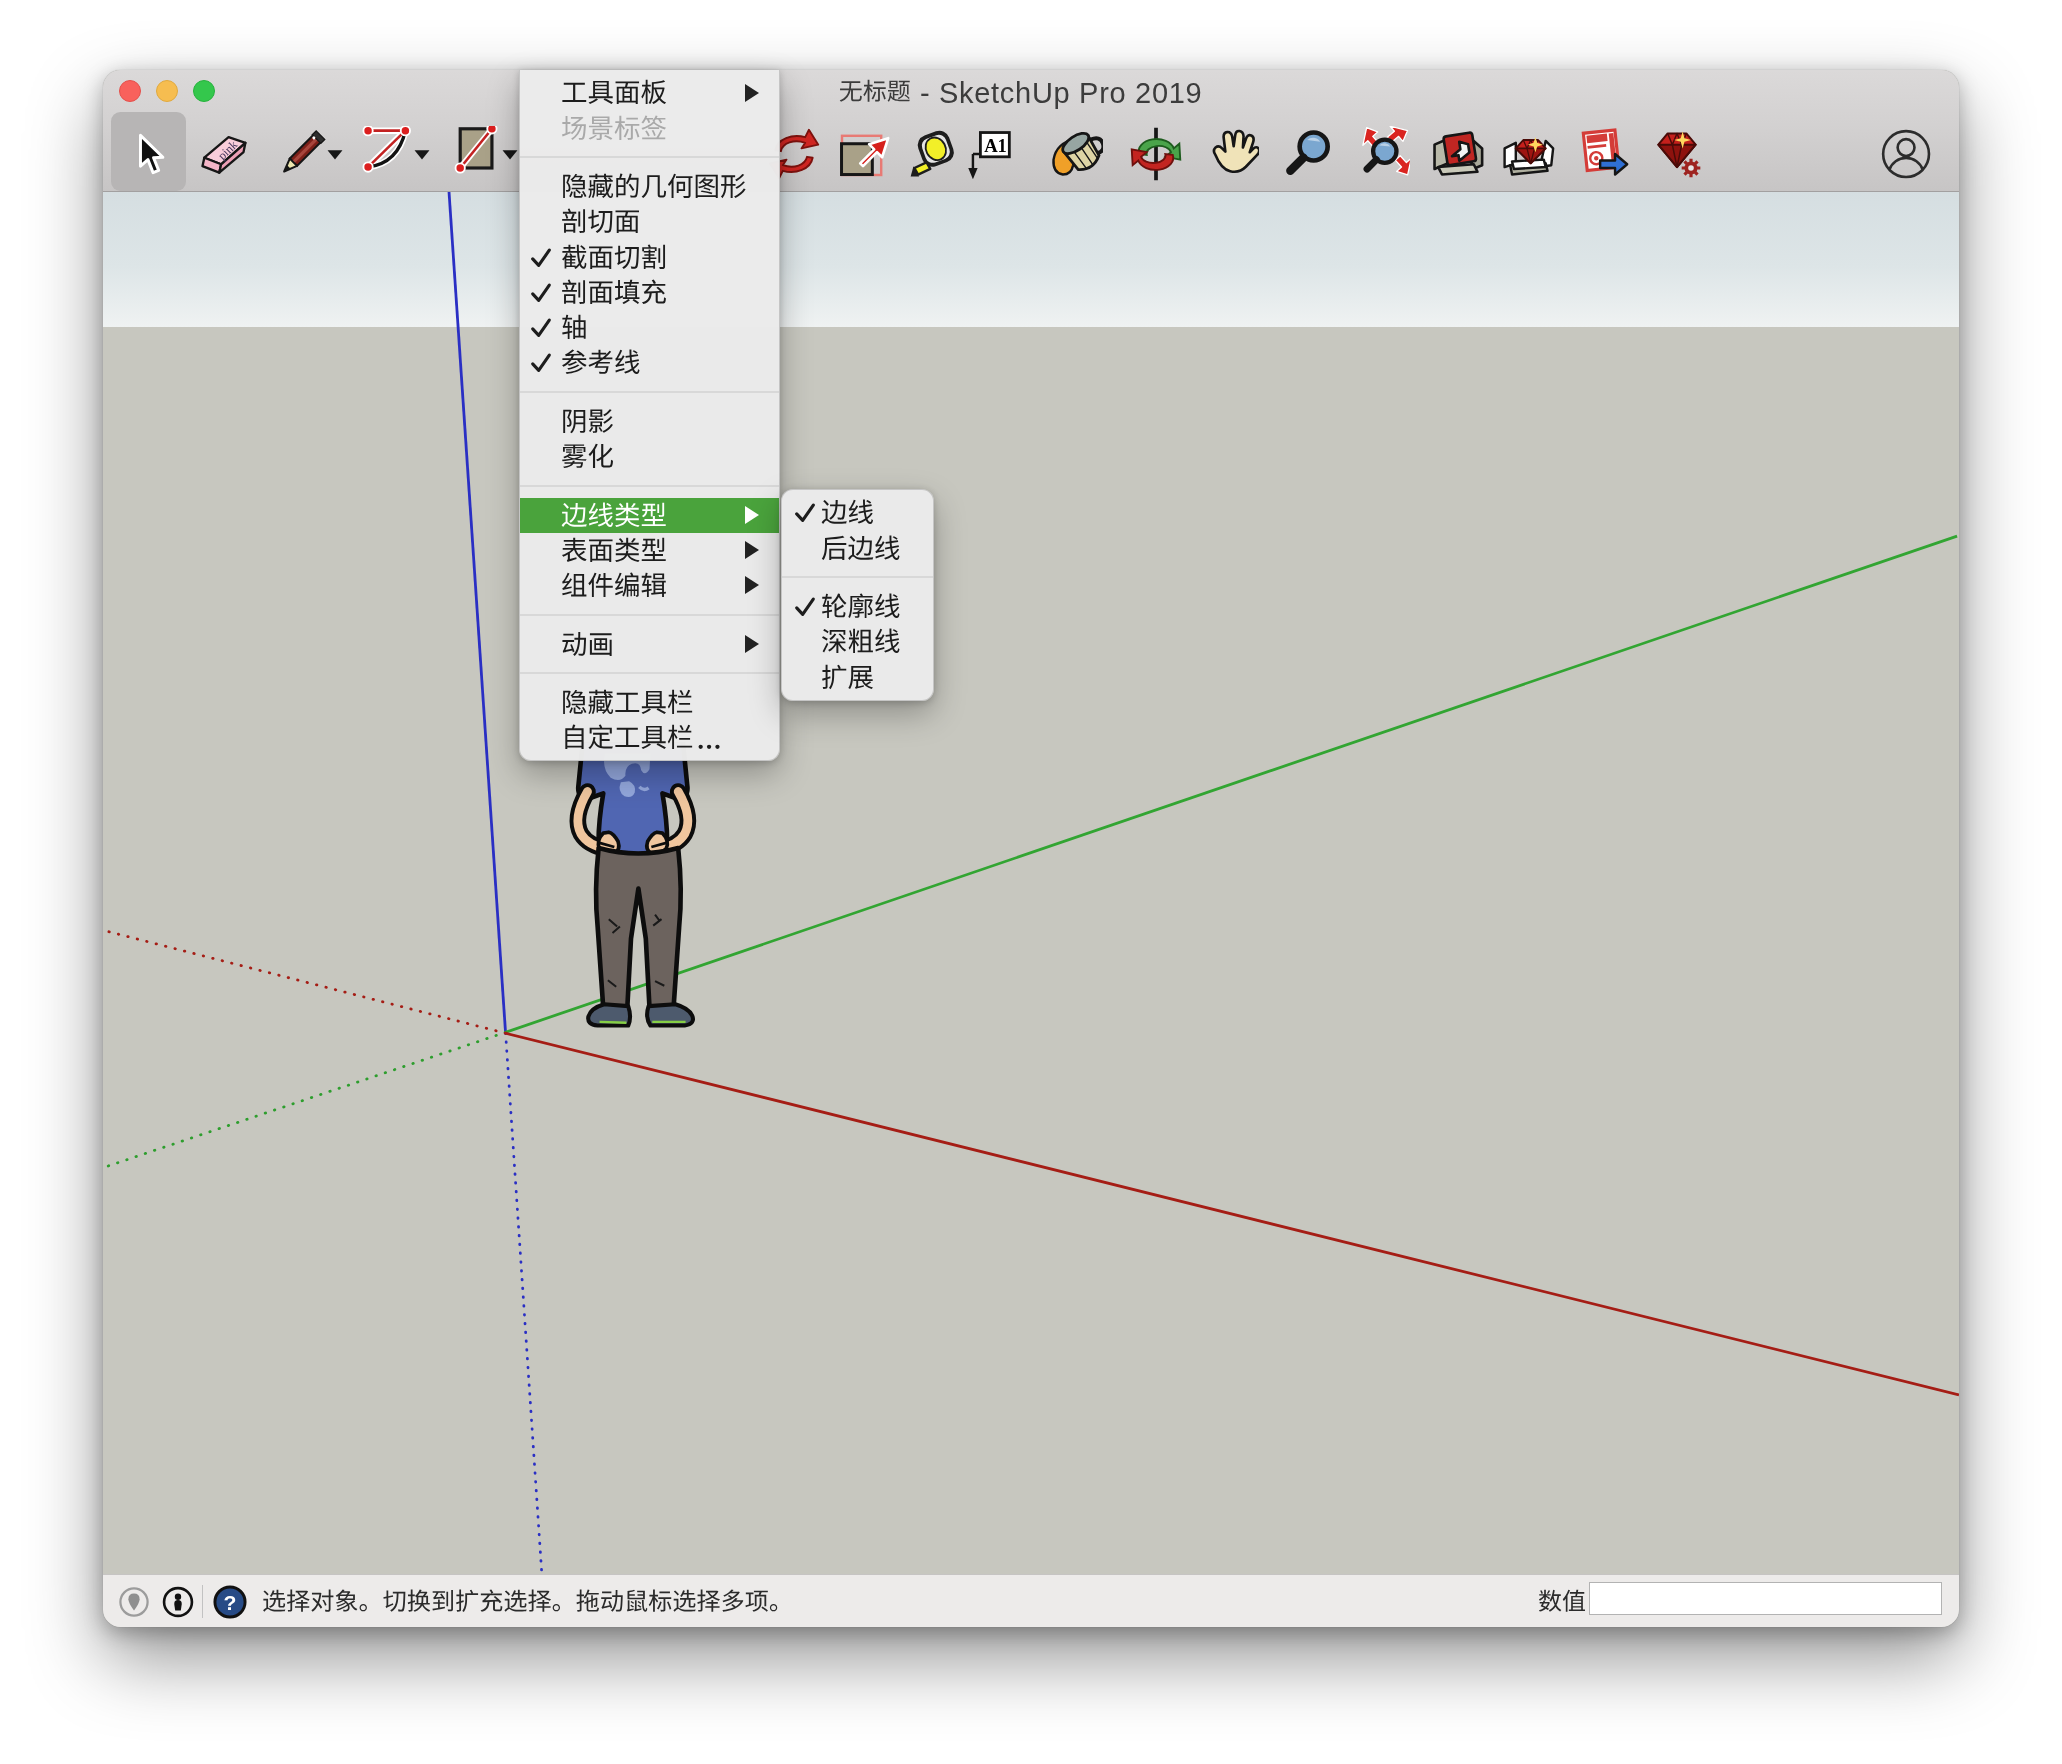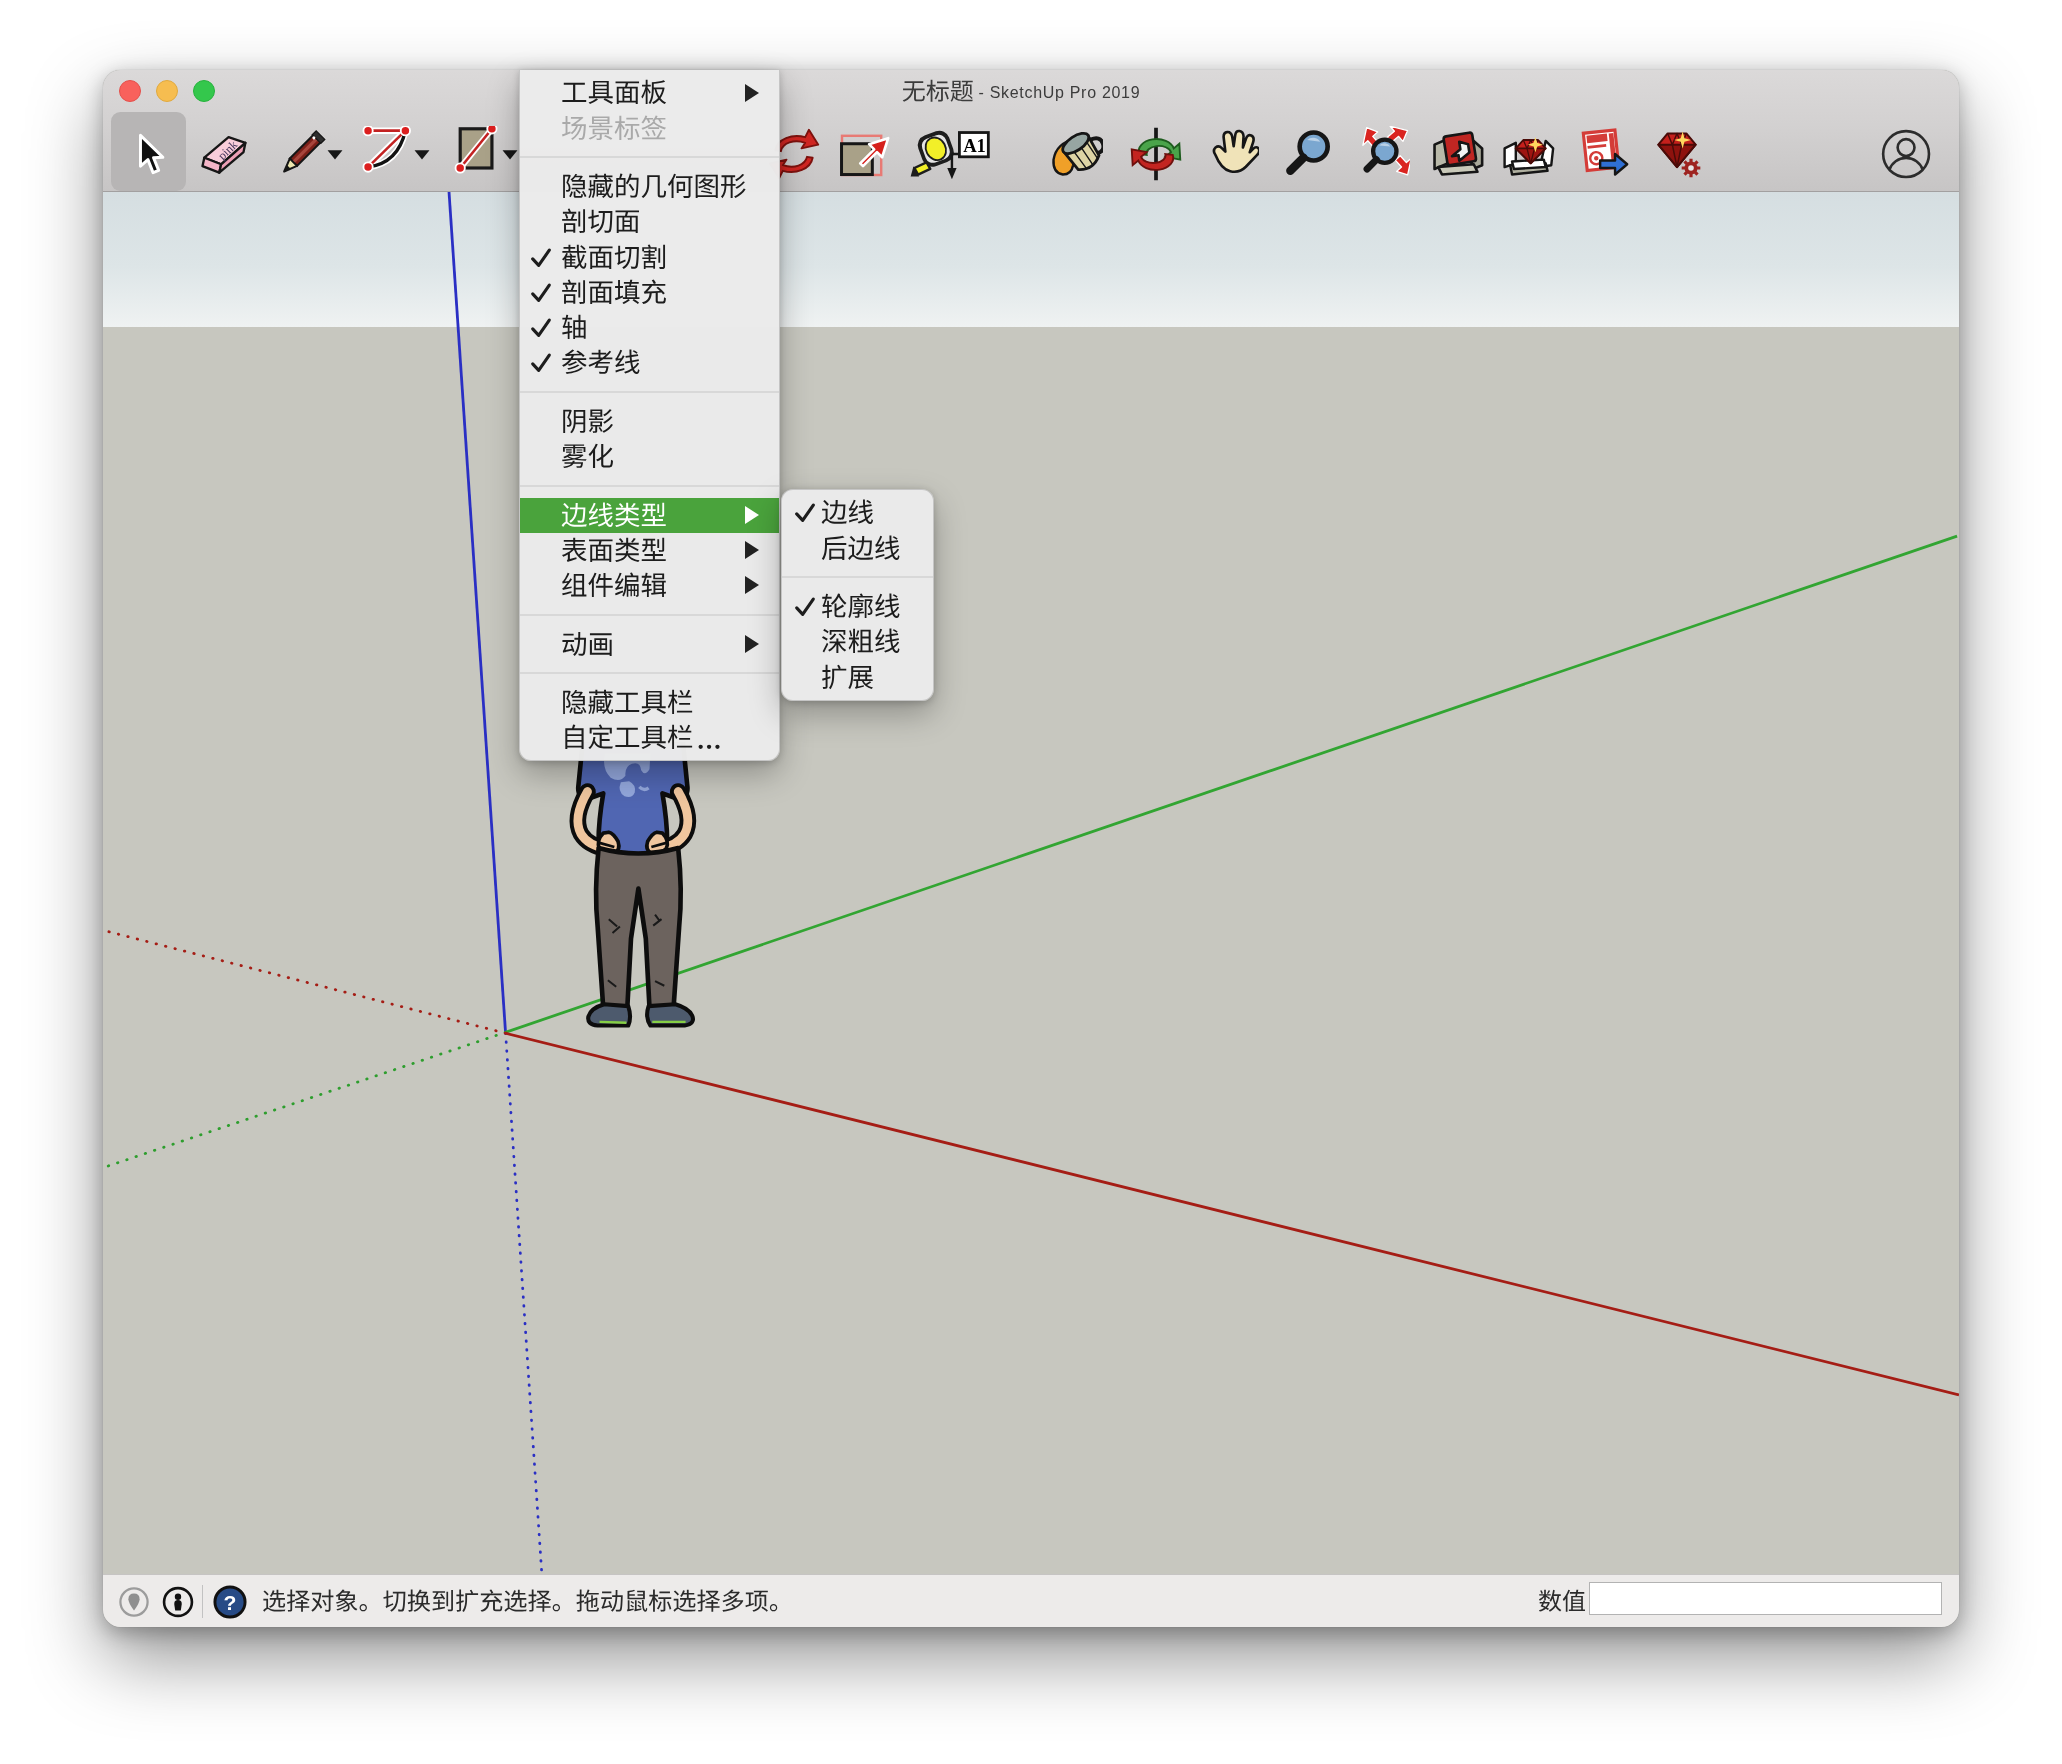--- a/index.html
+++ b/index.html
@@ -11,21 +11,21 @@
 #winclip{position:absolute;inset:0;border-radius:17.6px;overflow:hidden}
 #header{position:absolute;left:0;top:0;width:1856px;height:122px;
   background:linear-gradient(#dbd9d9 0%,#d3d1d1 45%,#c7c5c5 100%);
   border-bottom:0.9px solid #a2a0a0}
 .tl{position:absolute;top:10.2px;width:22px;height:22px;border-radius:50%}
 #tlr{left:16px;background:#f8615c;border:0.9px solid #e4504b}
 #tly{left:53px;background:#f6bd50;border:0.9px solid #e0a93e}
 #tlg{left:90px;background:#34c74c;border:0.9px solid #27b23d}
 #title{position:absolute;left:0;top:7.4px;width:1856px;height:32px;display:flex;
   align-items:center;justify-content:center;transform:translateX(-10.2px);
-  color:#3c3c3c;font-size:16px;white-space:pre}
+  color:#3c3c3c;font-size:29px;white-space:pre}
 #toolbtn{position:absolute;left:8.3px;top:42px;width:75px;height:79px;background:#b7b5b5;border-radius:9.3px}
 .ticon{position:absolute;top:56px}
 #viewport{position:absolute;left:0;top:122px;width:1856px;height:1381px;background:#c7c7bf}
 #sky{position:absolute;left:0;top:0;width:1856px;height:135px;
   background:linear-gradient(#d5dee1 0%,#dde5e7 55%,#eff2f2 100%)}
 #axes{position:absolute;left:0;top:0}
 #person{position:absolute;left:454px;top:550px}
 #status{position:absolute;left:0;top:1504px;width:1856px;height:54px;background:#edebea;border-top:0.9px solid #c6c4c3}
 #numbox{position:absolute;left:1486px;top:7.4px;width:353px;height:33px;background:#fff;border:0.9px solid #b3b3b3}
 .menu{position:absolute;background:rgba(235,235,235,.985);border:0.9px solid rgba(0,0,0,.16);
@@ -195,21 +195,21 @@
             </svg></div>
 <div class="ticon" style="left:803px;width:56px;height:56px"><svg width="56" height="56" viewBox="0 0 60 60">
               <g transform="rotate(-20 32 26)">
 <rect x="15" y="7" width="35" height="35" rx="11" fill="#1d1d1d"></rect>
 <rect x="19" y="11" width="27" height="27" rx="8" fill="#e4e4e4"></rect>
 <ellipse cx="32.5" cy="24.5" rx="10.5" ry="12.5" fill="#f2ef28" stroke="#1d1d1d" stroke-width="2" transform="rotate(-8 32.5 24.5)"></ellipse>
 </g>
 <path d="M9 45 L22 39 L26 46 L13 52 Z" fill="#f2ef28" stroke="#1d1d1d" stroke-width="2.6" stroke-linejoin="round"></path>
 <path d="M8 43 L14 54 L5 54 Z" fill="#1d1d1d"></path>
             </svg></div>
-<div class="ticon" style="left:834px;width:56px;height:56px"><svg width="56" height="56" viewBox="0 0 60 60">
+<div class="ticon" style="left:855px;width:56px;height:56px"><svg width="56" height="56" viewBox="0 0 60 60">
               <path d="M16 30 L16 47" stroke="#161616" stroke-width="2.6" fill="none"></path>
 <path d="M11 45 L21 45 L16 57 Z" fill="#161616"></path>
 <path d="M16 30 L24 30" stroke="#161616" stroke-width="2.6"></path>
 <rect x="24" y="7" width="31" height="26" fill="#fff" stroke="#161616" stroke-width="3"></rect>
 <text x="28" y="28" font-size="20" font-weight="bold" font-family="Liberation Serif">A1</text>
             </svg></div>
 <div class="ticon" style="left:944px;width:56px;height:56px"><svg width="56" height="56" viewBox="0 0 60 60">
               <path d="M30 14 Q10 18 7 36 Q6 50 17 52 Q26 52 28 42 Q30 30 37 25 Z" fill="#f0a028" stroke="#161616" stroke-width="2.6" stroke-linejoin="round"></path>
 <g transform="rotate(-34 34 28)">
 <path d="M21 20 L23 43 Q36 53 50 43 L52 20 Z" fill="#ded4a4" stroke="#161616" stroke-width="3"></path>

